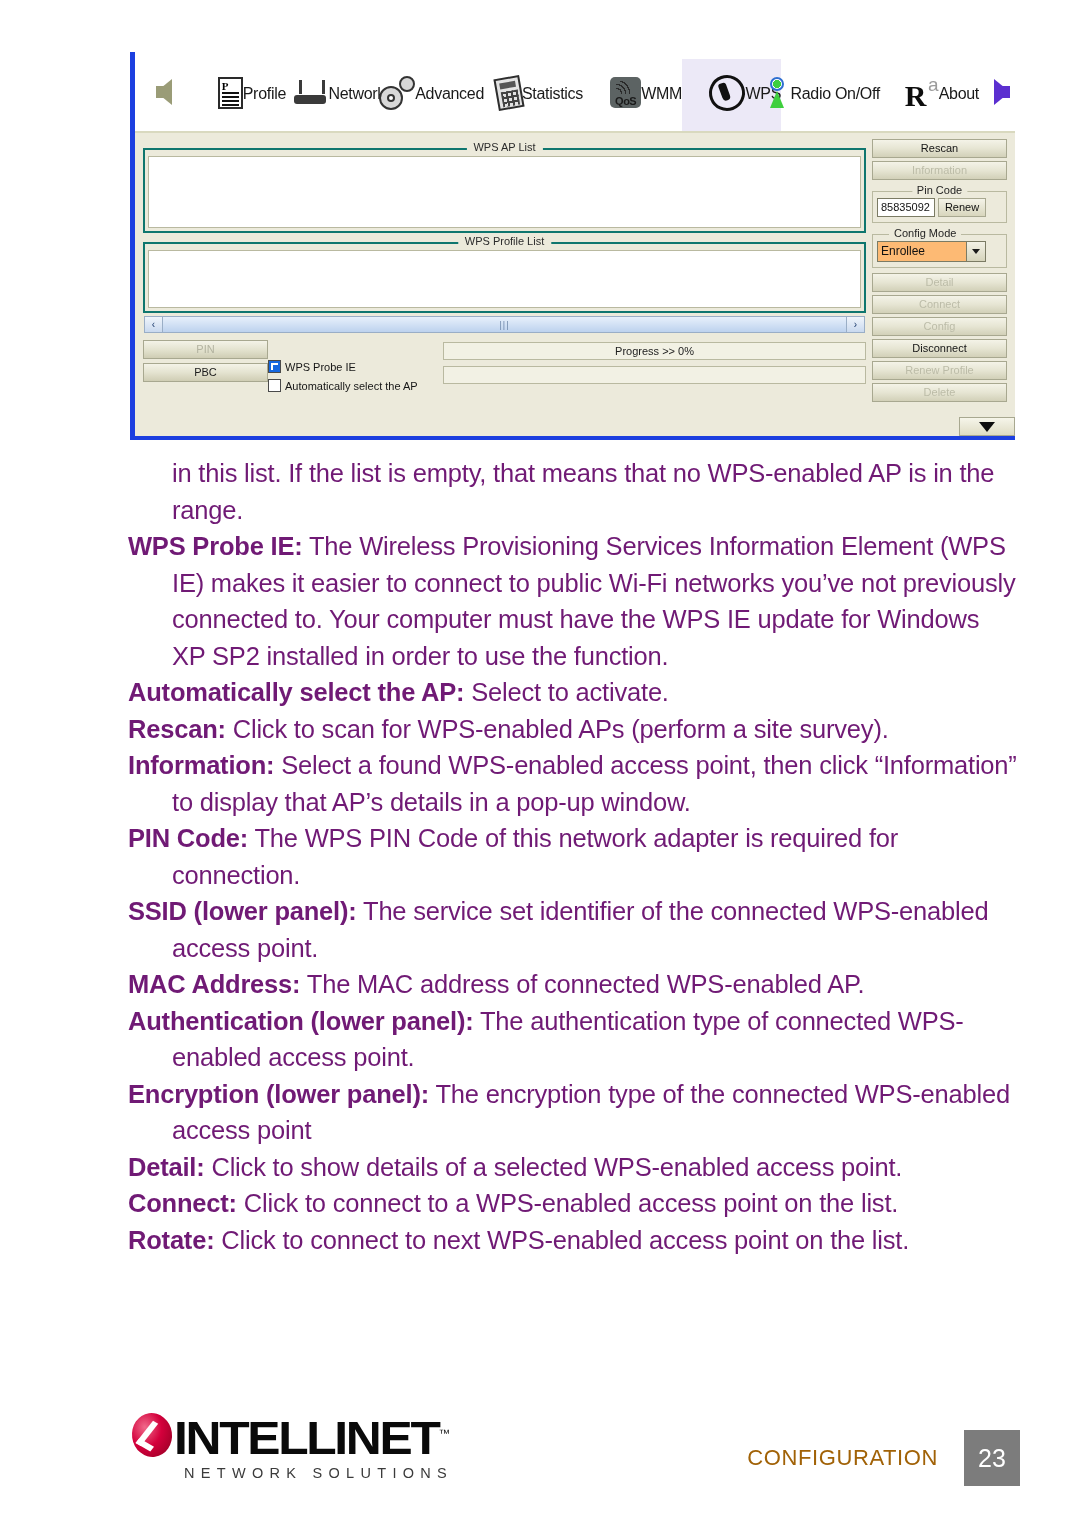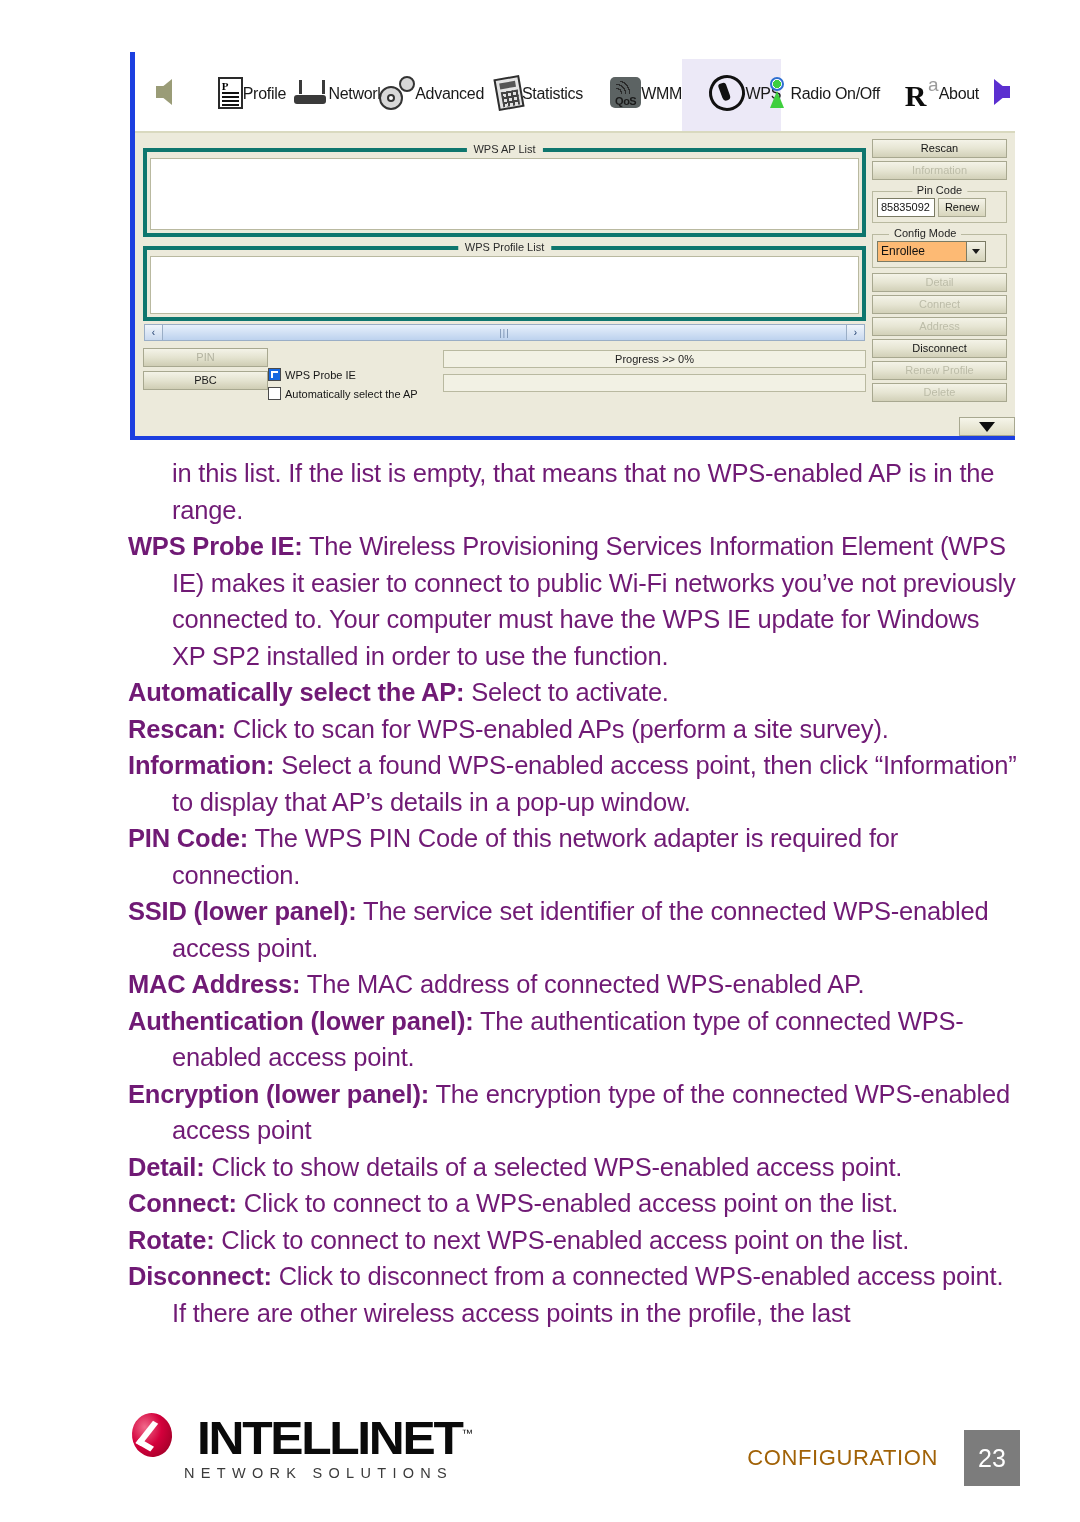--- a/index.html
+++ b/index.html
@@ -247,21 +247,21 @@
     height: 303px;
     box-sizing: border-box;
     position: relative;
     display: flex;
     gap: 6px;
   }
   .panel-left { flex: 1 1 auto; min-width: 0; }
   .panel-right { width: 135px; flex: 0 0 135px; }
 
   .groupbox {
-    border: 4px solid #0f766e;
+    border: 2px solid #0f766e;
     position: relative;
     margin-top: 9px;
   }
   .groupbox > .legend {
     position: absolute;
     top: -9px;
     left: 50%;
     transform: translateX(-50%);
     background: #eceadb;
     padding: 0 7px;
@@ -496,21 +496,21 @@
     left: 0; top: 1404px;
     width: 1080px;
     height: 110px;
   }
   .logo {
     position: absolute;
     left: 132px; top: 6px;
     display: flex;
     flex-direction: column;
   }
-  .logo-main { display: flex; align-items: center; gap: 23px; }
+  .logo-main { display: flex; align-items: center; }
   .logo-mark {
     width: 40px; height: 44px;
     border-radius: 50%;
     background: radial-gradient(ellipse at 35% 30%, #f06a8a 0%, #d4003c 45%, #8c0020 100%);
     position: relative;
     margin-right: 2px;
     transform: rotate(-8deg);
   }
   .logo-mark::after {
     content: "";
@@ -726,21 +726,21 @@
         </div>
       </div>
 
       <div class="rbtn disabled">
         <span>Detail</span>
       </div>
       <div class="rbtn disabled">
         <span>Connect</span>
       </div>
       <div class="rbtn disabled">
-        <span>Address</span>
+        <span>Config</span>
       </div>
       <div class="rbtn">
         <span>Disconnect</span>
       </div>
       <div class="rbtn disabled">
         <span>Renew Profile</span>
       </div>
       <div class="rbtn disabled">
         <span>Delete</span>
       </div>
@@ -786,23 +786,20 @@
     <b>Encryption (lower panel):</b><span> The encryption type of the connected WPS-enabled access point</span>
   </p>
   <p class="para">
     <b>Detail:</b><span> Click to show details of a selected WPS-enabled access point.</span>
   </p>
   <p class="para">
     <b>Connect:</b><span> Click to connect to a WPS-enabled access point on the list.</span>
   </p>
   <p class="para">
     <b>Rotate:</b><span> Click to connect to next WPS-enabled access point on the list.</span>
-  </p>
-  <p class="para">
-    <b>Disconnect:</b><span> Click to disconnect from a connected WPS-enabled access point. If there are other wireless access points in the profile, the last</span>
   </p>
 </div>
 
 <div class="footer">
   <div class="logo">
     <div class="logo-main">
       <span class="logo-mark"></span>
       <span class="logo-word"><span>INTELLINET</span><span class="logo-tm">™</span></span>
     </div>
     <div class="logo-sub">NETWORK SOLUTIONS</div>

